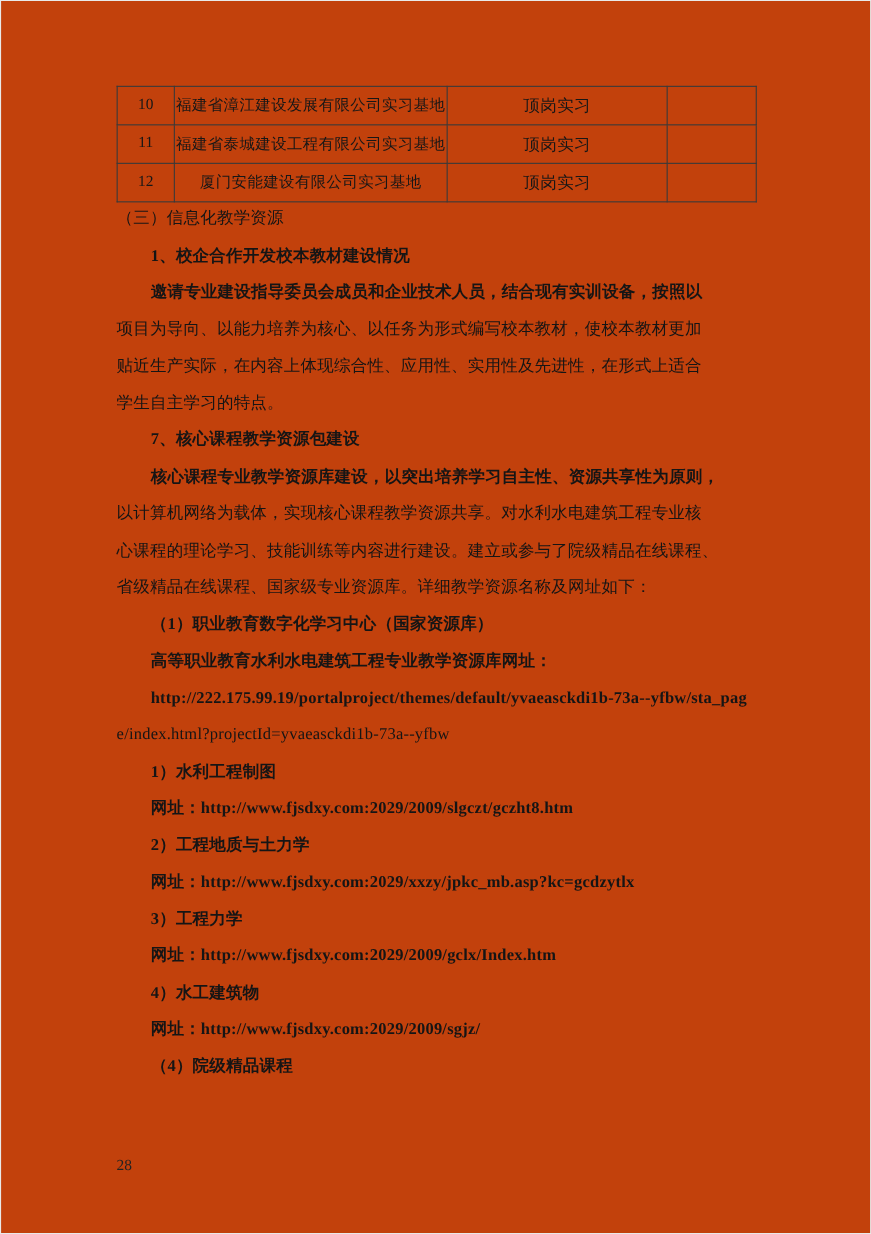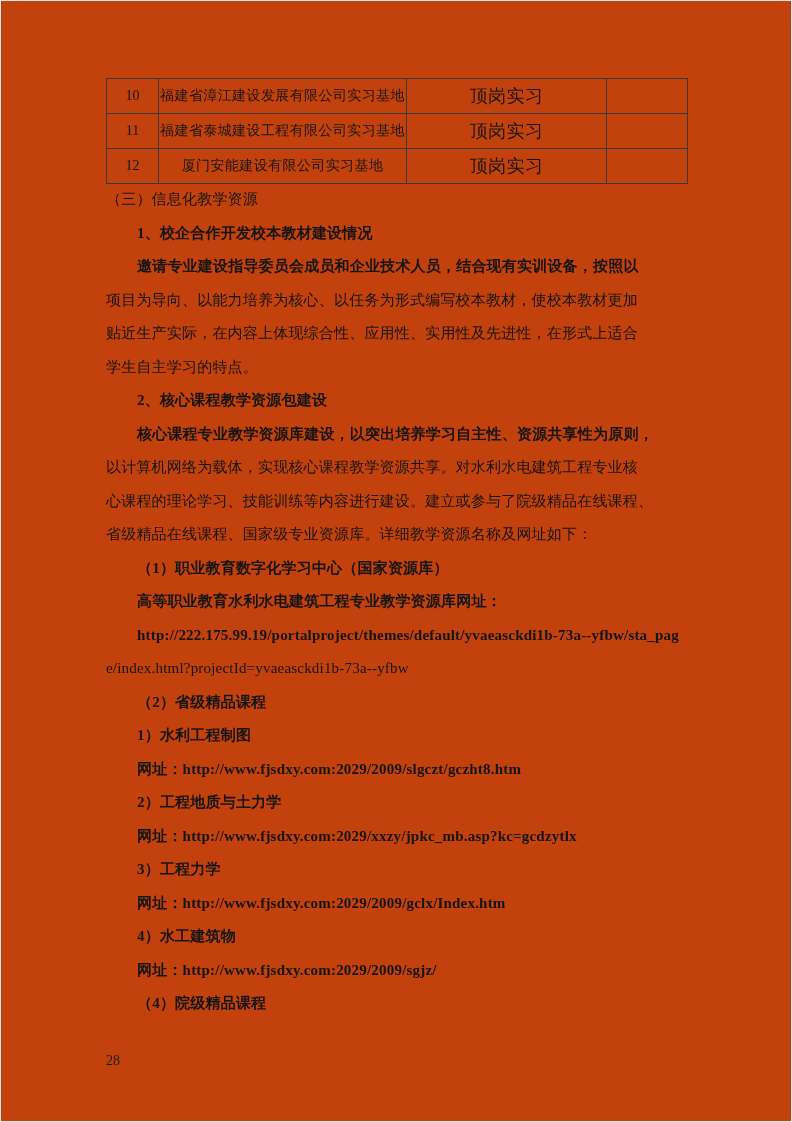--- a/index.html
+++ b/index.html
@@ -34,21 +34,21 @@
     text-align: center;
     vertical-align: middle;
     font-size: 14px;
     letter-spacing: 0.4px;
     color: #171717;
     overflow: hidden;
     white-space: nowrap;
   }
   table.practice td.c0 { width: 52px;  font-size: 14px; letter-spacing: 0; }
   table.practice td.c1 { width: 248px; }
-  table.practice td.c2 { width: 200px; font-size: 18px; }
+  table.practice td.c2 { width: 200px; font-size: 15px; }
   table.practice td.c3 { width: 81px; }
 
   
   .doc-body {
     position: absolute;
     left: 106px;
     top: 183px;
     width: 586px;
   }
   .doc-body .line {
@@ -98,30 +98,29 @@
       </tbody>
   </table>
 
   <div class="doc-body">
       <div class="line">（三）信息化教学资源</div>
       <div class="line indent">1、校企合作开发校本教材建设情况</div>
       <div class="line indent">邀请专业建设指导委员会成员和企业技术人员，结合现有实训设备，按照以</div>
       <div class="line">项目为导向、以能力培养为核心、以任务为形式编写校本教材，使校本教材更加</div>
       <div class="line">贴近生产实际，在内容上体现综合性、应用性、实用性及先进性，在形式上适合</div>
       <div class="line">学生自主学习的特点。</div>
-      <div class="line indent">2、核心课程教学资源包建设</div>
+      <div class="line indent">7、核心课程教学资源包建设</div>
       <div class="line indent">核心课程专业教学资源库建设，以突出培养学习自主性、资源共享性为原则，</div>
       <div class="line">以计算机网络为载体，实现核心课程教学资源共享。对水利水电建筑工程专业核</div>
       <div class="line">心课程的理论学习、技能训练等内容进行建设。建立或参与了院级精品在线课程、</div>
       <div class="line">省级精品在线课程、国家级专业资源库。详细教学资源名称及网址如下：</div>
       <div class="line indent">（1）职业教育数字化学习中心（国家资源库）</div>
       <div class="line indent">高等职业教育水利水电建筑工程专业教学资源库网址：</div>
       <div class="line indent">http://222.175.99.19/portalproject/themes/default/yvaeasckdi1b-73a--yfbw/sta_pag</div>
       <div class="line">e/index.html?projectId=yvaeasckdi1b-73a--yfbw</div>
-      <div class="line indent">（2）省级精品课程</div>
       <div class="line indent">1）水利工程制图</div>
       <div class="line indent">网址：http://www.fjsdxy.com:2029/2009/slgczt/gczht8.htm</div>
       <div class="line indent">2）工程地质与土力学</div>
       <div class="line indent">网址：http://www.fjsdxy.com:2029/xxzy/jpkc_mb.asp?kc=gcdzytlx</div>
       <div class="line indent">3）工程力学</div>
       <div class="line indent">网址：http://www.fjsdxy.com:2029/2009/gclx/Index.htm</div>
       <div class="line indent">4）水工建筑物</div>
       <div class="line indent">网址：http://www.fjsdxy.com:2029/2009/sgjz/</div>
       <div class="line indent">（4）院级精品课程</div>
     </div>

